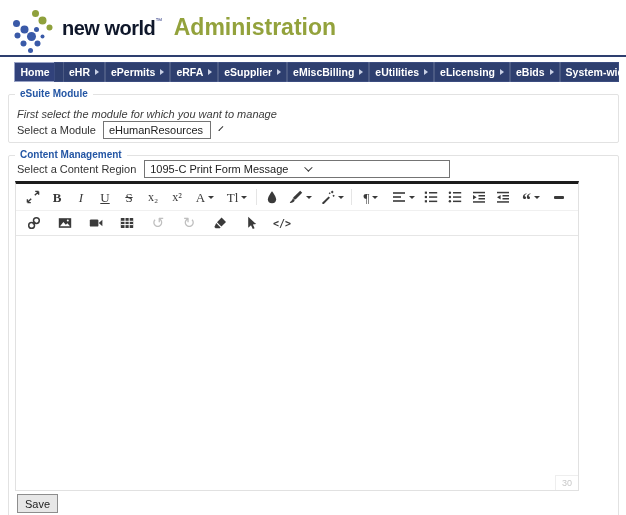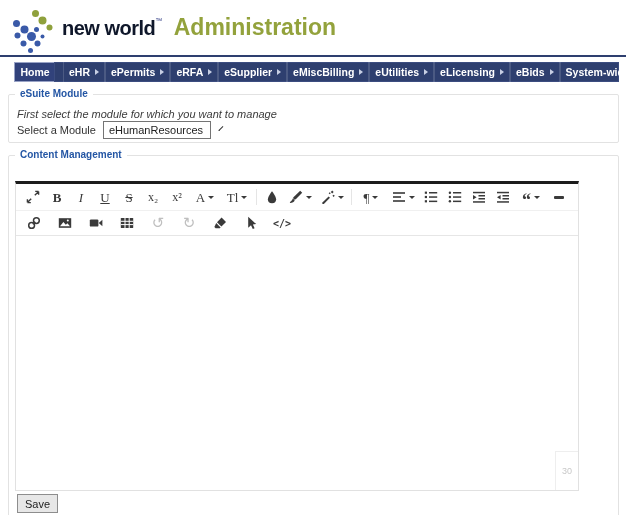--- a/index.html
+++ b/index.html
@@ -76,21 +76,21 @@
   .g-under { text-decoration:underline; }
   .g-strike { text-decoration:line-through; }
   .g-sub, .g-sup { font-size:12px; }
   .g-quote { font-size:18px; font-weight:bold; line-height:0.4; position:relative; top:4px; }
   .g-hr { width:10px; height:3px; background:#3a3a3a; border-radius:1px; }
   .g-undo { font-family:"DejaVu Sans", sans-serif; font-size:15px; color:#bfbfbf; line-height:1; }
   .g-code { font-family:"DejaVu Sans Mono", monospace; font-size:10px; font-weight:bold; }
   .editor-body { position:relative; height:254px; cursor:text; }
   .editor-text { padding:10px 9px; font-size:11px; color:#333; }
   .char-count { position:absolute; right:0; bottom:0; border-left:1px solid #eee;
-    border-top:1px solid #eee; color:#c8c8c8; font-size:9px; padding:14px 6px; background:#fff;margin-top:8px; }
+    border-top:1px solid #eee; color:#c8c8c8; font-size:9px; padding:2px 6px; background:#fff;margin-top:8px; }
 
   .save-btn { position:absolute; left:8px; top:338px; height:19px; min-width:37px;
     background:#e7e7e7; border:1px solid #8d8d8d; font-size:11px; color:#222;
     font-family:"Liberation Sans", sans-serif; padding:0 7px; cursor:pointer; }
   svg { display:block; }
 </style>
 </head>
 <body>
 
 <div class="page">
@@ -157,20 +157,27 @@
       <span class="row-label">Select a Module</span>
       <div class="select select-module">
         <span>eHumanResources</span>
         <span class="chev"></span>
       </div>
     </div>
   </div>
 
   <div class="fieldset fs-content">
     <div class="legend">Content Management</div>
+    <div class="row row-region">
+      <span class="row-label">Select a Content Region</span>
+      <div class="select select-region">
+        <span>1095-C Print Form Message</span>
+        <span class="chev"></span>
+      </div>
+    </div>
 
     <div class="editor">
       <div class="tb-row">
         <div class="tb-btn w-plain">
           <svg width="14" height="14" viewBox="0 0 14 14">
               <g stroke="#3a3a3a" stroke-width="1.4" fill="none">
                 <path d="M8.8 5.2 L12.6 1.4 M12.6 1.4 L12.6 4.8 M12.6 1.4 L9.2 1.4"></path>
                 <path d="M5.2 8.8 L1.4 12.6 M1.4 12.6 L1.4 9.2 M1.4 12.6 L4.8 12.6"></path>
               </g>
             </svg>

